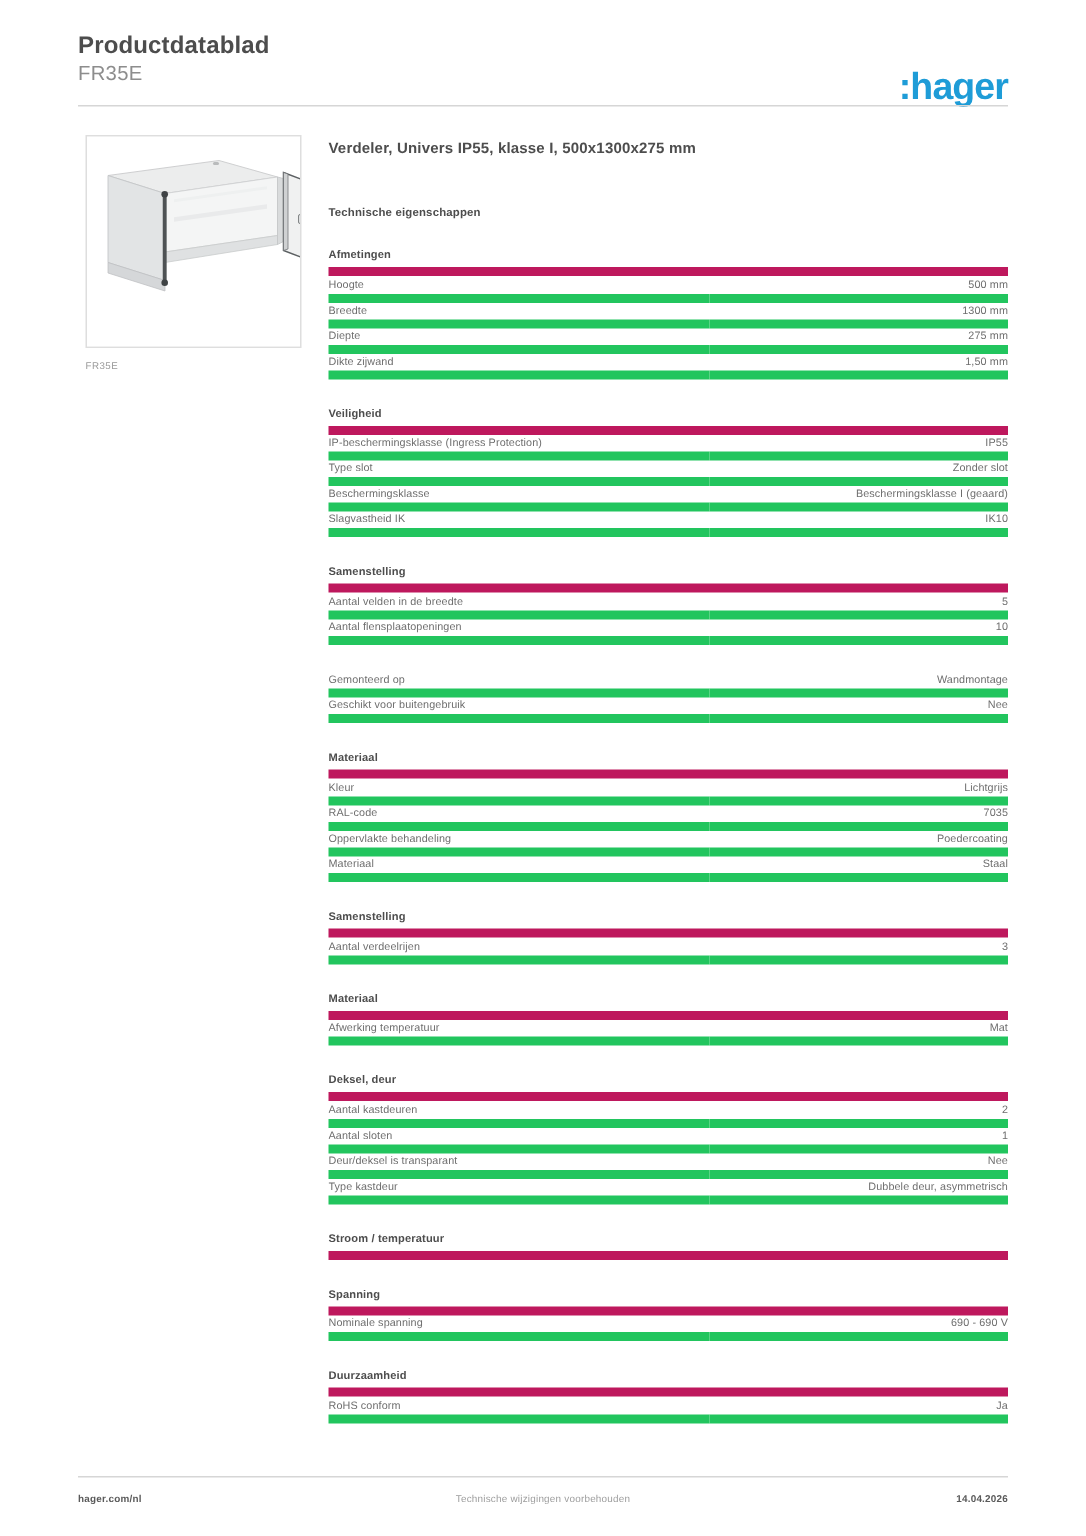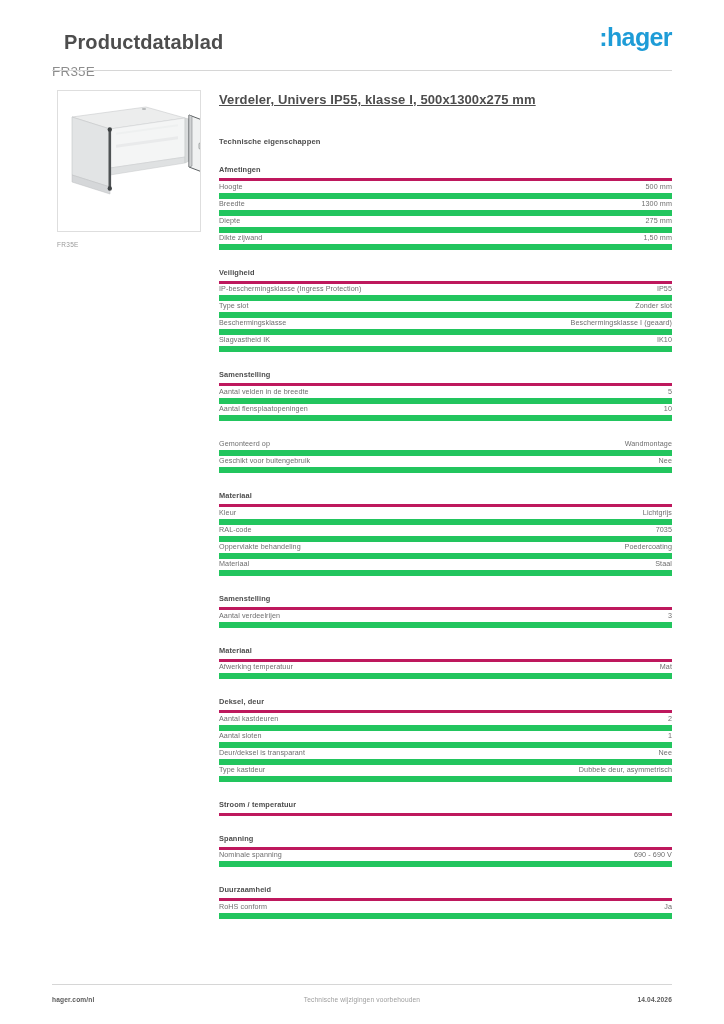--- a/index.html
+++ b/index.html
@@ -28,39 +28,39 @@
 
   
   .header {
     position: absolute;
     left: 52px;
     top: 22px;
     width: 620px;
     height: 48px;
   }
   .doc-title {
-    font-size: 20px;
+    font-size: 16px;
     font-weight: bold;
     color: #4d4d4d;
     letter-spacing: 0.1px;
     line-height: 17px;
-    margin: 12px;
+    margin: 0;
   }
   .doc-subtitle {
     font-size: 13.5px;
     font-weight: normal;
     color: #8d8d8d;
     line-height: 17px;
     margin: 1px 0 0 0;
     letter-spacing: 0.2px;
   }
   .logo {
     position: absolute;
     right: 0;
-    top: 2px;
+    top: 23px;
     font-size: 25px;
     font-weight: bold;
     color: #1e9cd7;
     letter-spacing: -0.6px;
     line-height: 26px;
     white-space: nowrap;
   }
   .header-rule {
     position: absolute;
     left: 52px;
@@ -95,48 +95,47 @@
   }
 
   
   .spec-col {
     position: absolute;
     left: 219px;
     top: 94px;
     width: 453px;
   }
   .product-name {
-    font-size: 13px;
+    font-size: 10px;
     font-weight: bold;
     color: #4d4d4d;
     letter-spacing: 0.12px;
     margin: 0 0 0 0;
     line-height: 11px;
-    text-decoration: underline;
   }
   .tech-title {
     font-size: 7.6px;
     font-weight: bold;
     color: #4d4d4d;
     letter-spacing: 0.12px;
     margin: 31px 0 0 0;
     line-height: 11px;
   }
 
   .section {
     margin-top: 18px;
   }
   .section-title {
     font-size: 7.4px;
     font-weight: bold;
     color: #4d4d4d;
     letter-spacing: 0.1px;
     line-height: 10px;
     padding-bottom: 3px;
-    border-bottom: 3px solid #be185d;
+    border-bottom: 6px solid #be185d;
   }
   .spec-table {
     width: 100%;
     border-collapse: collapse;
     table-layout: fixed;
   }
   .spec-table tr {
     height: 14.6px;
   }
   .spec-table td {

